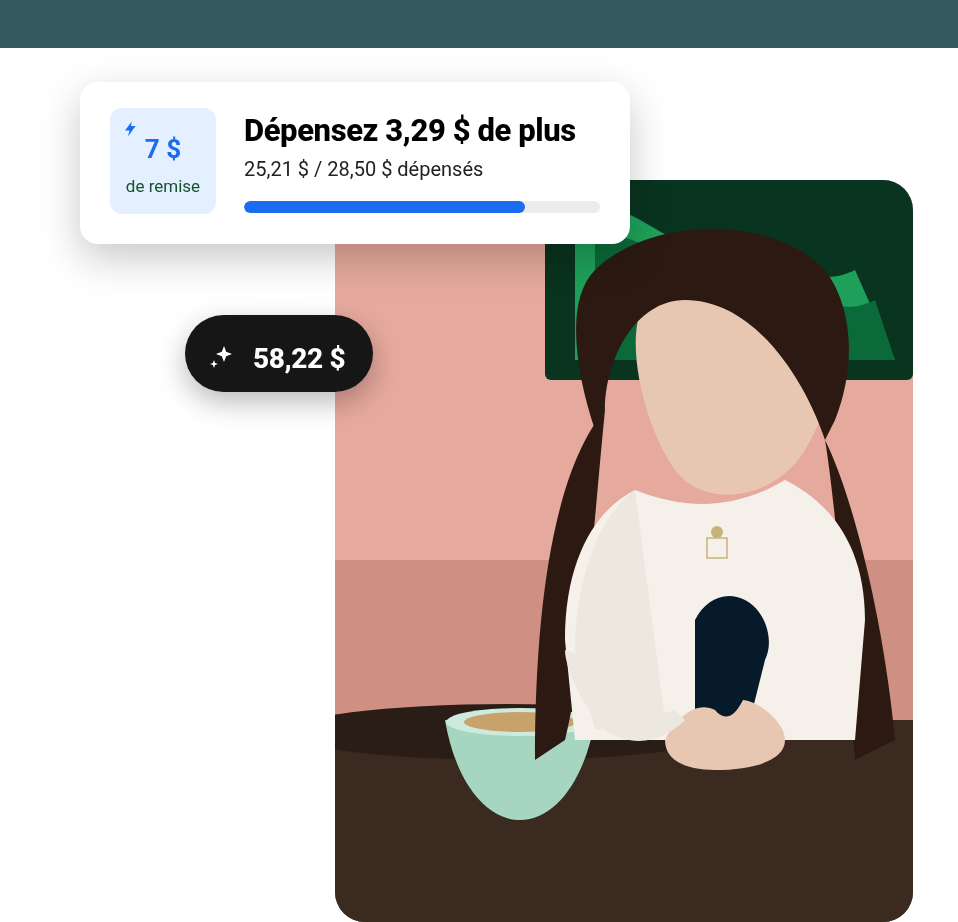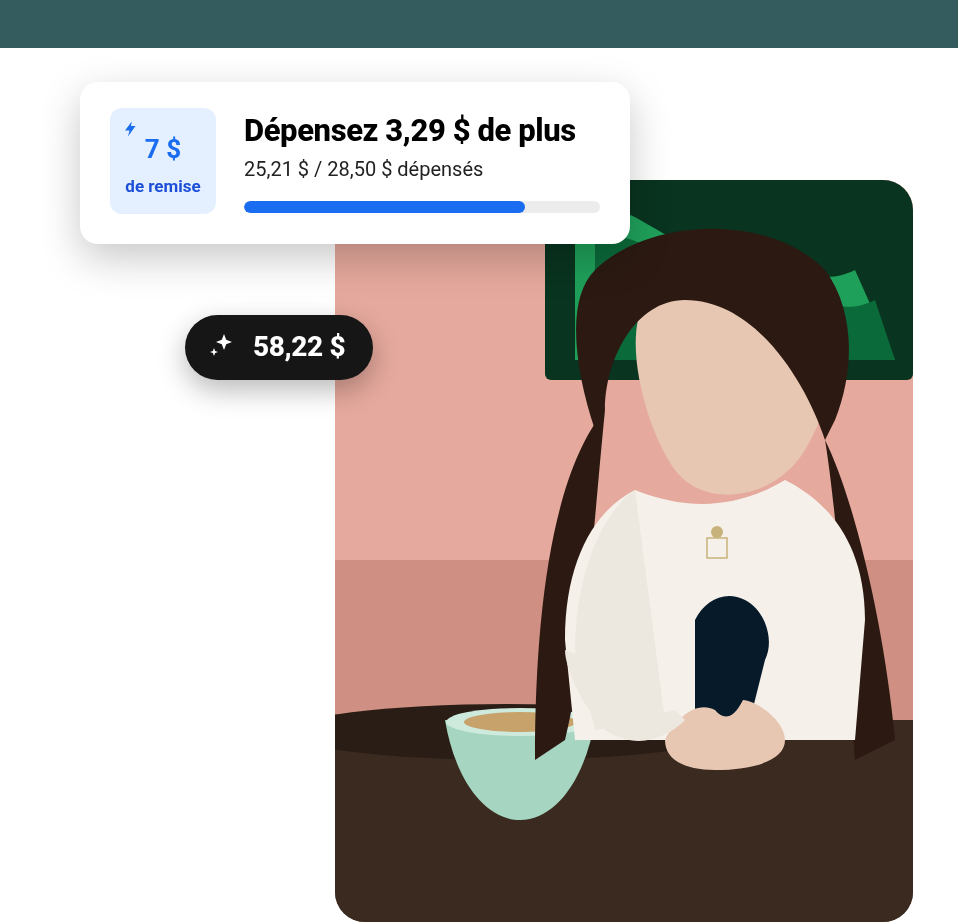--- a/index.html
+++ b/index.html
@@ -64,22 +64,22 @@
       left: 12px;
       color: #1a6cf0;
     }
     .badge-amount {
       color: #1a6cf0;
       font-weight: 700;
       font-size: 26px;
       margin-top: 8px;
     }
     .badge-label {
-      color: #1d4ed8;
-      font-weight: 700;
+      color: #14532d;
+      font-weight: 400;
       font-size: 17px;
       margin-top: 12px;
     }
     .promo-content {
       flex: 1;
       padding-top: 4px;
     }
     .promo-title {
       font-size: 31px;
       font-weight: 800;
@@ -106,21 +106,21 @@
       border-radius: 999px;
     }
 
     .balance-pill {
       position: absolute;
       top: 315px;
       left: 185px;
       background: #161616;
       color: #ffffff;
       border-radius: 999px;
-      padding: 13px 28px 16px 18px;
+      padding: 25px 28px 16px 18px;
       display: flex;
       align-items: center;
       gap: 14px;
       box-shadow: 0 10px 28px rgba(0,0,0,0.28);
     }
     .balance-pill .sparkle-wrap {
       width: 36px; height: 36px;
       display:flex;align-items:center;justify-content:center;
     }
     .balance-amount {

